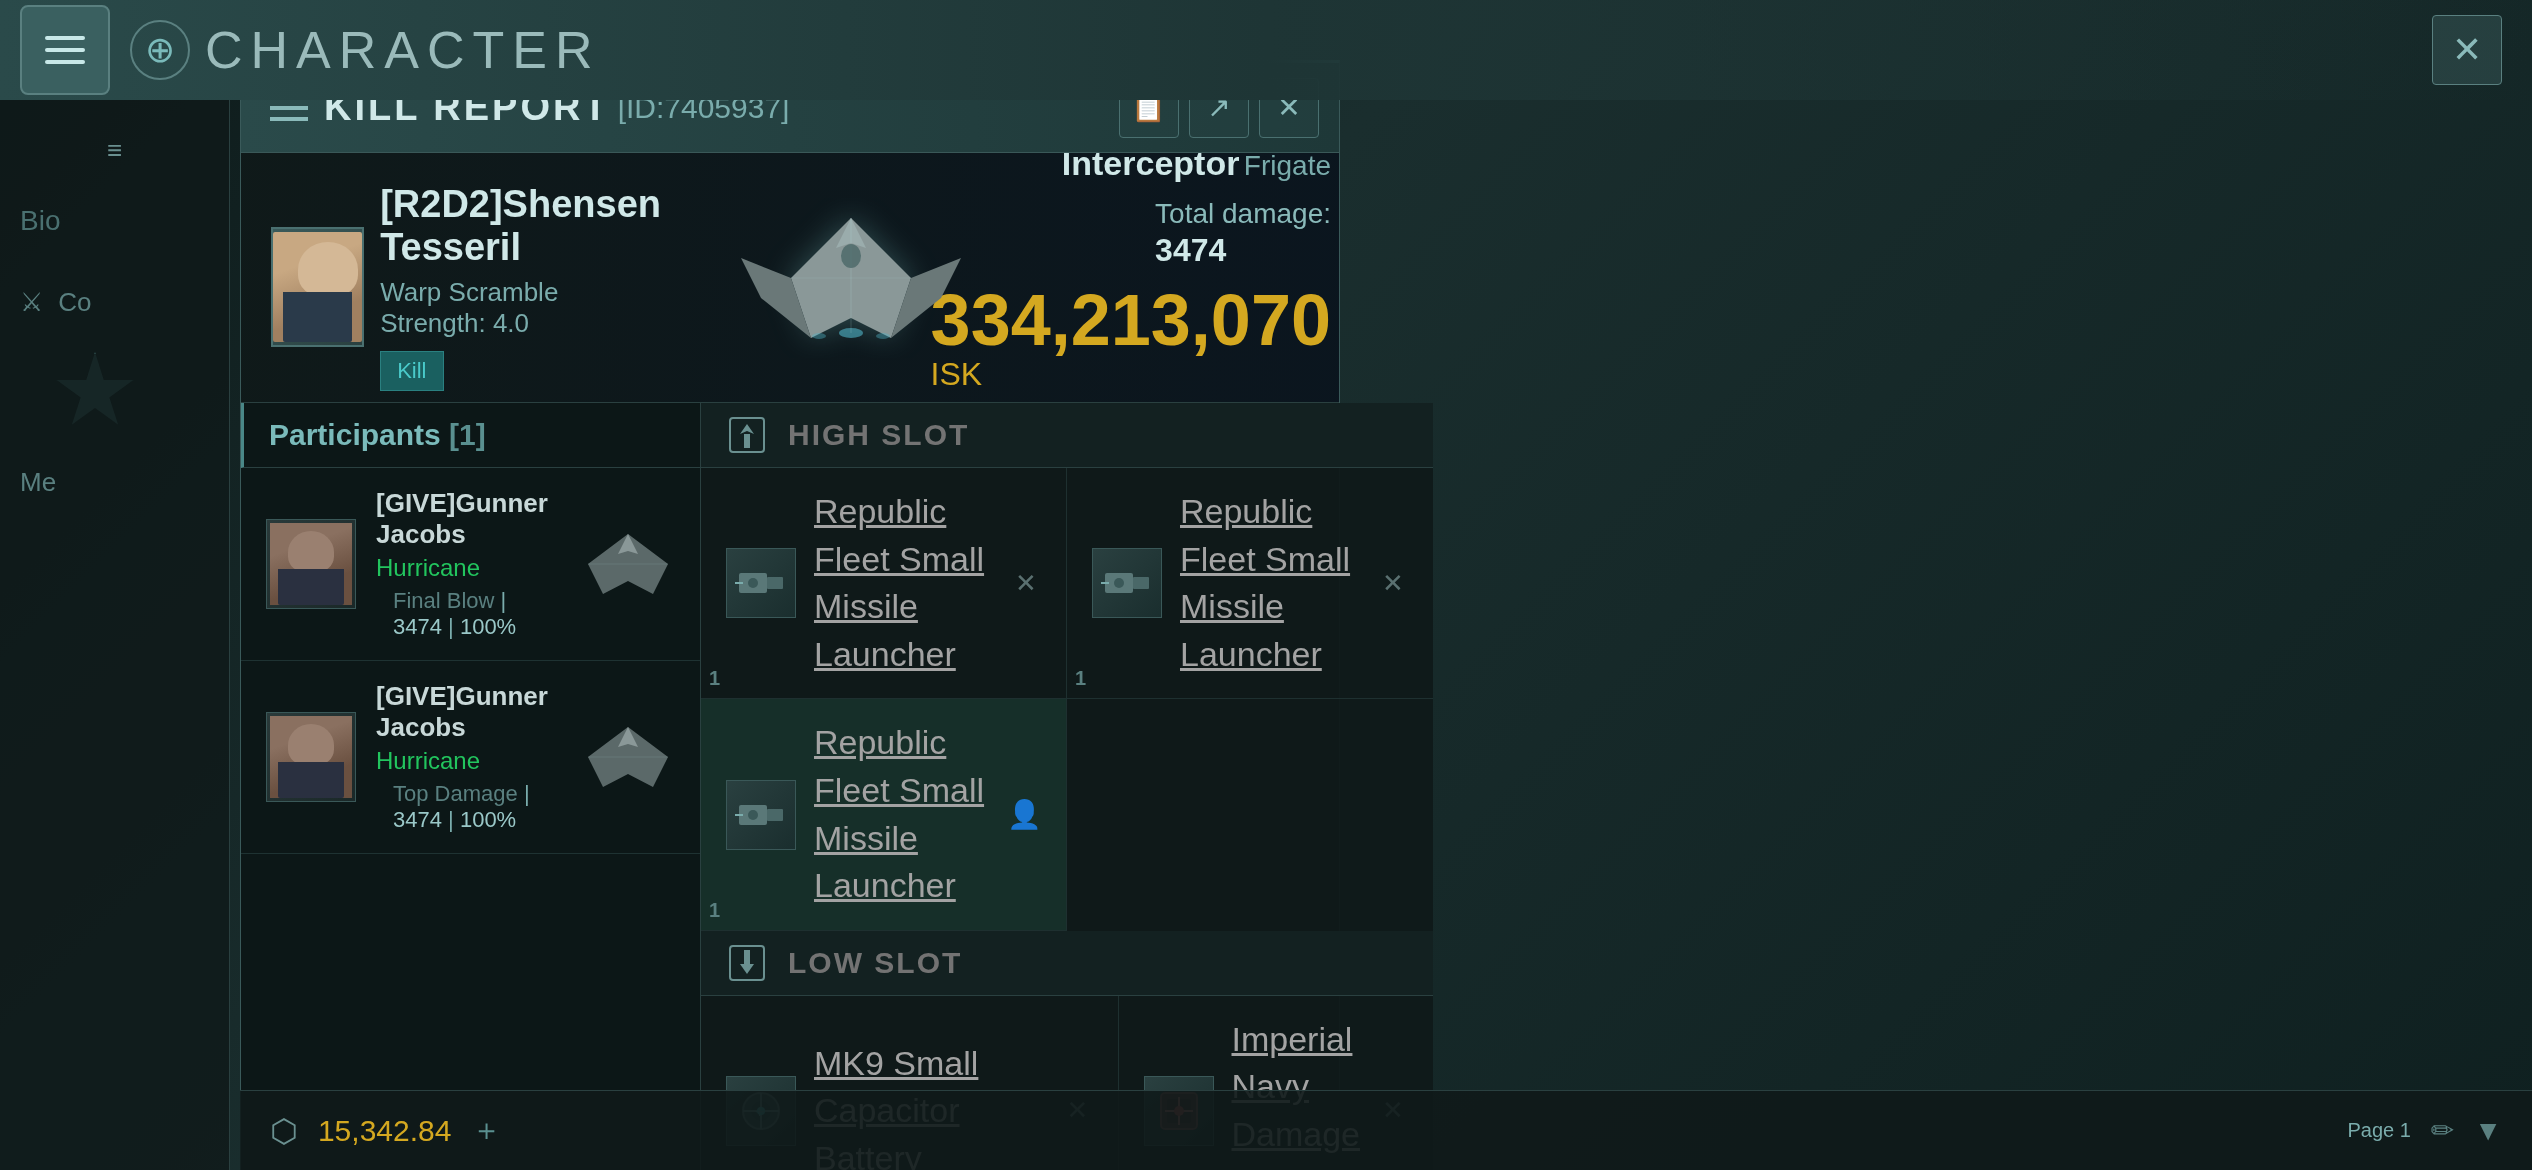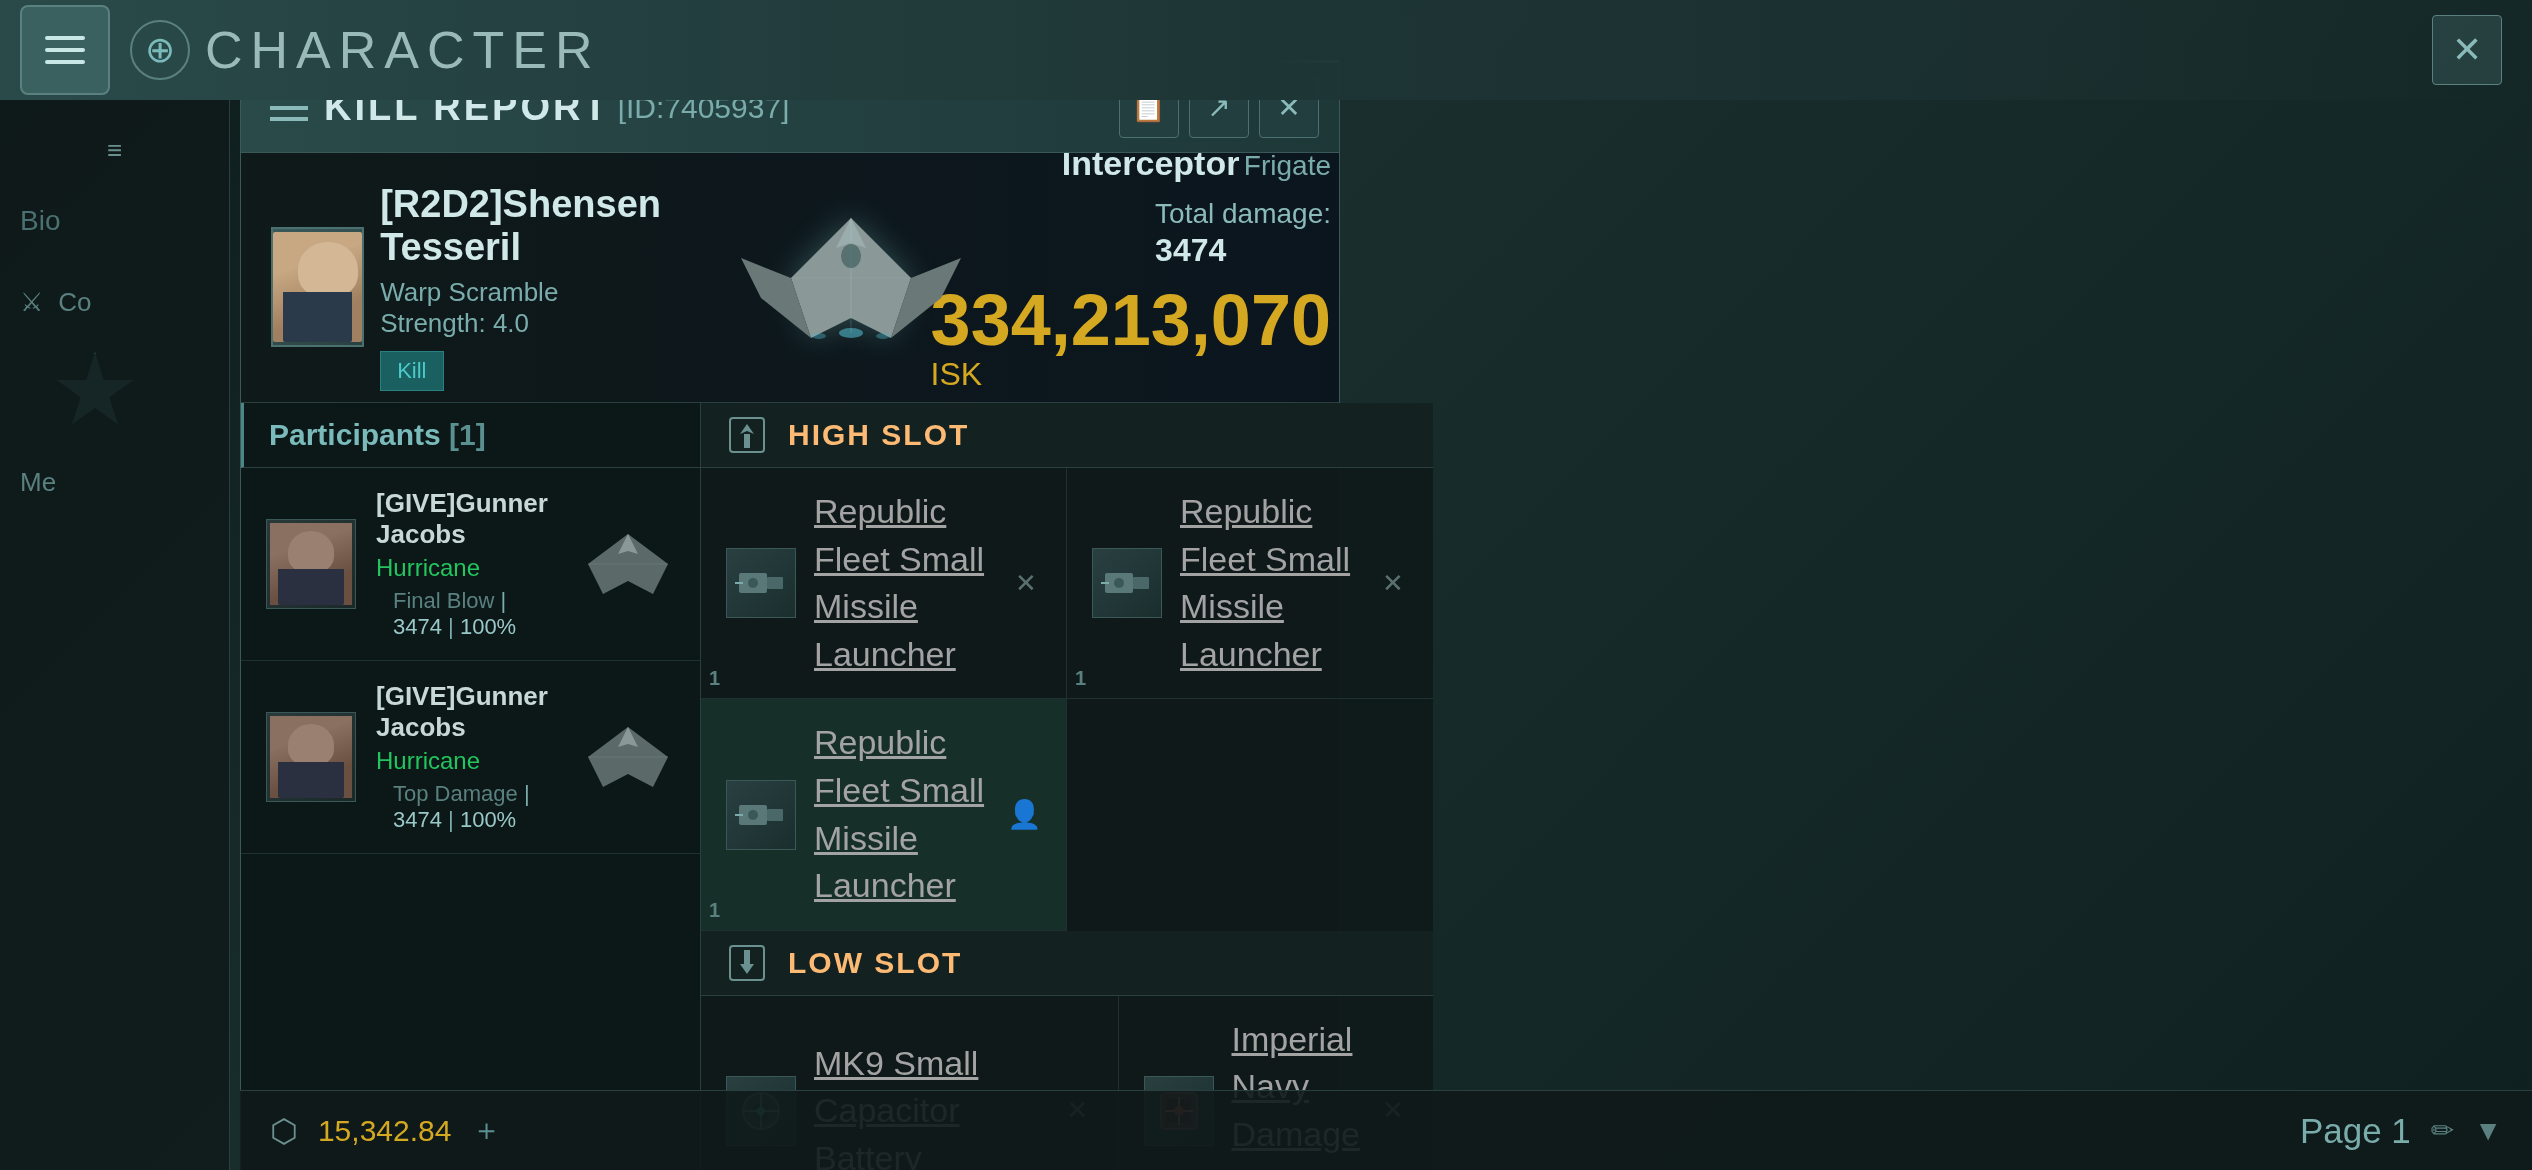--- a/index.html
+++ b/index.html
@@ -452,21 +452,21 @@
     }
 
     .slot-icon {
       width: 42px; height: 42px;
       display: flex; align-items: center; justify-content: center;
     }
 
     .slot-section-title {
       font-size: 30px;
       font-weight: 600;
-      color: #fdba74;
+      color: #737373;
       text-transform: uppercase;
       letter-spacing: 2px;
     }
 
     .slots-grid {
       display: grid;
       grid-template-columns: 1fr 1fr;
     }
 
     .slot-item {
@@ -549,21 +549,21 @@
       font-size: 30px;
       color: #d4a820;
     }
 
     .bottom-plus {
       font-size: 30px; color: #5a9090;
     }
 
     .bottom-page-info {
       margin-left: auto;
-      font-size: 35px;
+      font-size: 20px;
       color: #7aacac;
     }
 
     .bottom-edit-icon {
       font-size: 28px; color: #5a8080;
     }
 
     .bottom-filter-icon {
       font-size: 28px; color: #5a8080;
     }

